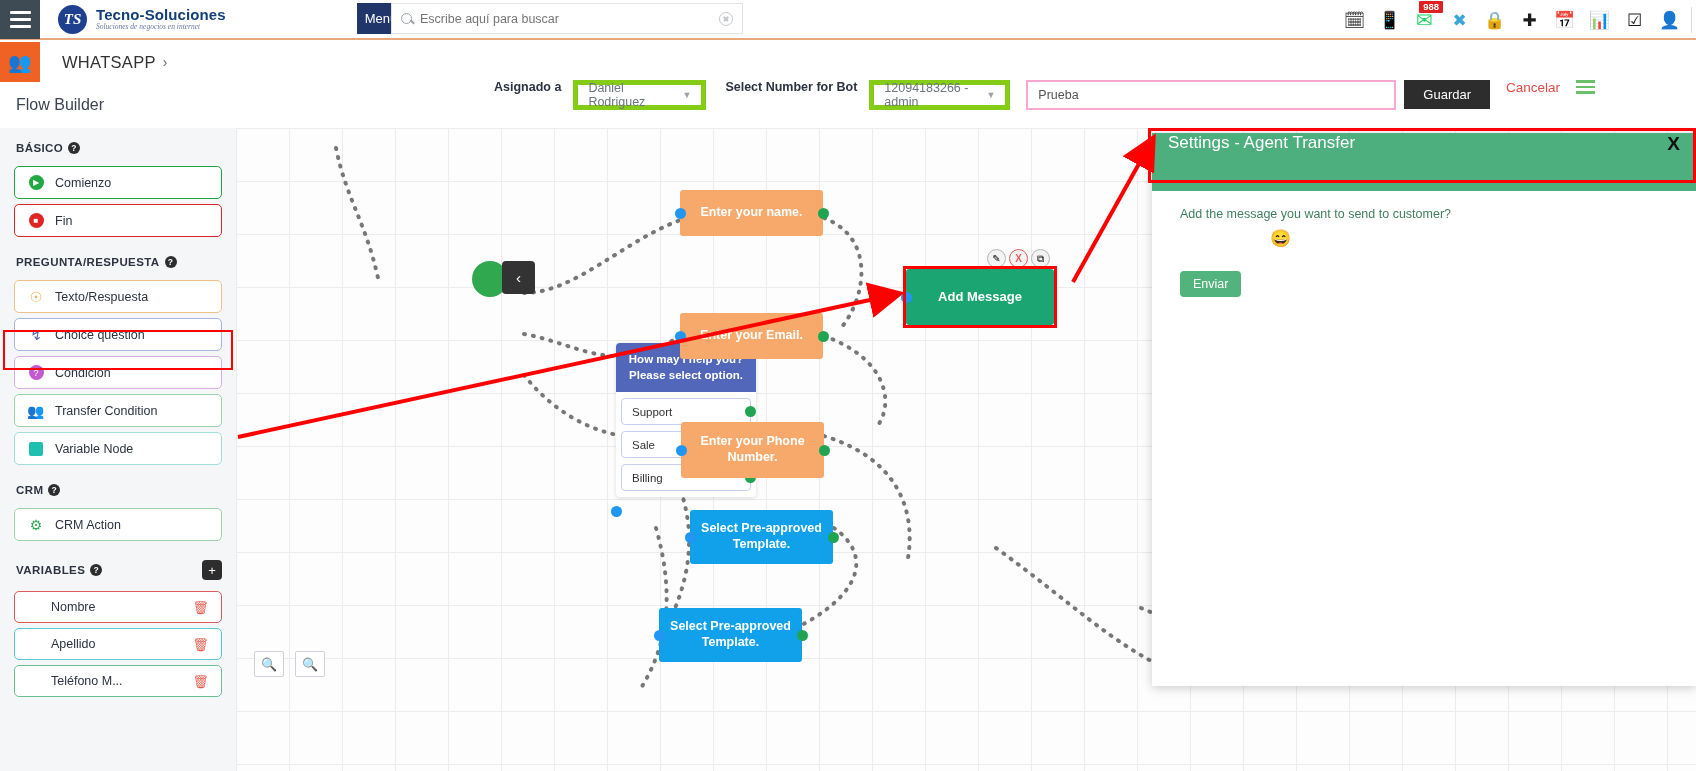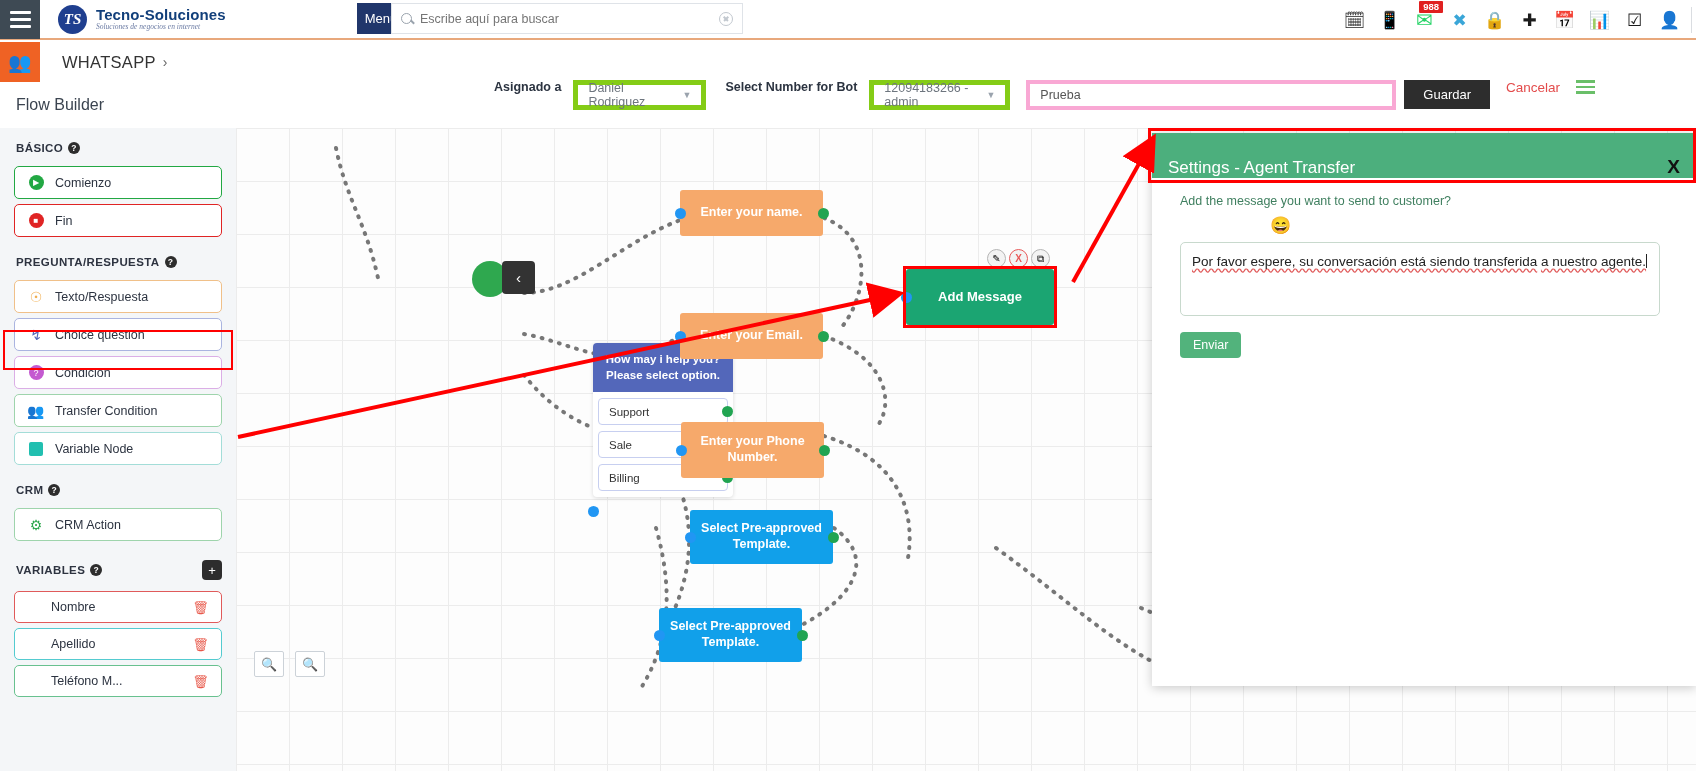--- a/index.html
+++ b/index.html
@@ -89,36 +89,36 @@
     background-image:linear-gradient(#ececec 1px, transparent 1px),
                      linear-gradient(90deg,#ececec 1px, transparent 1px);
     background-size:53px 53px; overflow:hidden; }
   #flowtoolbar { position:absolute; left:236px; top:80px; width:1460px; height:46px;
     background:#fff; display:flex; align-items:flex-start; }
   .tb-label { font-size:12.5px; font-weight:bold; color:#2b3340; }
   .tb-select { height:30px; border:5px solid #84cc16; background:#fff; font-size:12.5px;
     color:#6d757e; display:flex; align-items:center; padding:0 10px;
     justify-content:space-between; cursor:pointer; }
   .tb-select .car { font-size:9px; color:#9aa3ad; margin-left:10px; }
-  #name-input { height:30px; border:4px solid #f9a8d4; background:#fff; font-size:12.5px;
+  #name-input { height:30px; border:2px solid #f9a8d4; background:#fff; font-size:12.5px;
     color:#555; padding:0 10px; outline:none; font-family:"Liberation Sans", sans-serif; }
   #save-btn { height:29px; background:#2d2d2d; color:#fff; font-size:13px;
     display:flex; align-items:center; padding:0 19px; cursor:pointer; }
   #cancel-btn { font-size:13.5px; color:#e34b4b; cursor:pointer; }
   #burger2 { display:flex; flex-direction:column; gap:3px; cursor:pointer; }
   #burger2 span { width:19px; height:2.5px; background:#6abf69; }
 
   .node { position:absolute; border-radius:3px; color:#fff; font-size:12.5px;
     display:flex; align-items:center; justify-content:center; text-align:center;
     font-weight:bold; cursor:pointer; line-height:1.25; padding:4px 8px; }
   .port { position:absolute; width:11px; height:11px; border-radius:50%; }
   .port.in { background:#2196f3; left:-5.5px; top:50%; margin-top:-5.5px; }
   .port.out { background:#21a452; right:-5.5px; top:50%; margin-top:-5.5px; }
 
-  #choice-node { position:absolute; left:357px; top:215px; width:140px;
+  #choice-node { position:absolute; left:380px; top:215px; width:140px;
     background:#fff; border-radius:4px; box-shadow:0 1px 4px rgba(0,0,0,.14); }
   #choice-head { background:#5367ba; color:#fff; font-size:11.5px; font-weight:bold;
     text-align:center; padding:9px 6px; border-radius:4px 4px 0 0; line-height:1.35; }
   .choice-opt { margin:6px 5px; height:27px; border:1px solid #c7cff0; border-radius:4px;
     display:flex; align-items:center; padding-left:10px; font-size:11.5px; color:#333;
     position:relative; background:#fff; cursor:pointer; }
 
   .nodetools { position:absolute; display:flex; gap:3px; }
   .ntool { width:19px; height:19px; border-radius:50%; background:#f3f3f3;
     border:1px solid #b5b5b5; display:flex; align-items:center; justify-content:center;
@@ -134,21 +134,21 @@
   .zoombtn { position:absolute; width:30px; height:26px; background:#fff;
     border:1px solid #ccd2d8; display:flex; align-items:center; justify-content:center;
     color:#2a6fb0; font-size:13px; cursor:pointer; border-radius:2px; }
   #play-arrow { position:absolute; left:1157px; top:451px; width:0; height:0;
     border-top:10px solid transparent; border-bottom:10px solid transparent;
     border-left:14px solid #333; cursor:pointer; }
 
   
   #settings-panel { position:absolute; left:1152px; top:133px; width:544px; height:553px;
     background:#fff; box-shadow:0 2px 10px rgba(0,0,0,.2); }
-  #settings-header { height:45px; background:#4caf7d; display:flex; align-items:flex-end;
+  #settings-header { height:58px; background:#4caf7d; display:flex; align-items:flex-start;
     justify-content:space-between; padding:0 16px; }
   #settings-title { color:#fff; font-size:17px; }
   #settings-close { color:#111; font-size:19px; font-weight:bold; cursor:pointer; }
   #settings-hl { position:absolute; left:1148px; top:128px; width:548px; height:55px;
     border:3px solid #ff0000; pointer-events:none; }
   #settings-body { padding:16px 36px 0 28px; }
   #settings-prompt { font-size:12.5px; color:#3f7f5f; }
   #emoji-row { text-align:left; padding:7px 0 6px 90px; font-size:17px; }
   #msg-box { border:1px solid #c8d9cd; border-radius:5px; min-height:74px;
     padding:9px 11px; font-size:13.5px; color:#222; line-height:1.5; cursor:text; }
@@ -396,24 +396,20 @@
 <div id="play-arrow"></div>
 
 <div id="settings-panel">
   <div id="settings-header">
     <div id="settings-title">Settings - Agent Transfer</div>
     <div id="settings-close">X</div>
   </div>
   <div id="settings-body">
     <div id="settings-prompt">Add the message you want to send to customer?</div>
     <div id="emoji-row">😄</div>
-    <div id="msg-box">
-      <span class="sq">Por favor espere, su conversación está siendo transferida</span>
-      <span class="sq">a nuestro agente.</span><span id="caret"></span>
-    </div>
     <div id="enviar-btn">Enviar</div>
   </div>
 </div>
 <div id="settings-hl"></div>
 
 <svg id="annot">
   <defs>
     <marker id="ah" markerWidth="9" markerHeight="9" refX="6" refY="4.5" orient="auto">
       <path d="M0,0 L9,4.5 L0,9 z" fill="#ff0000"></path>
     </marker>

